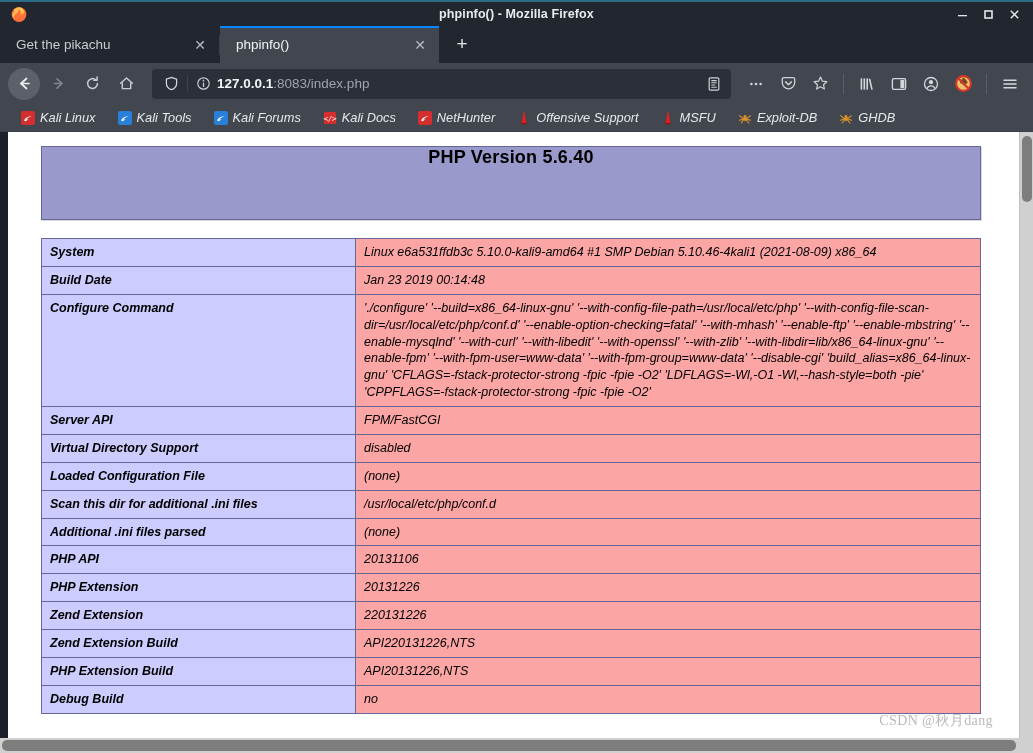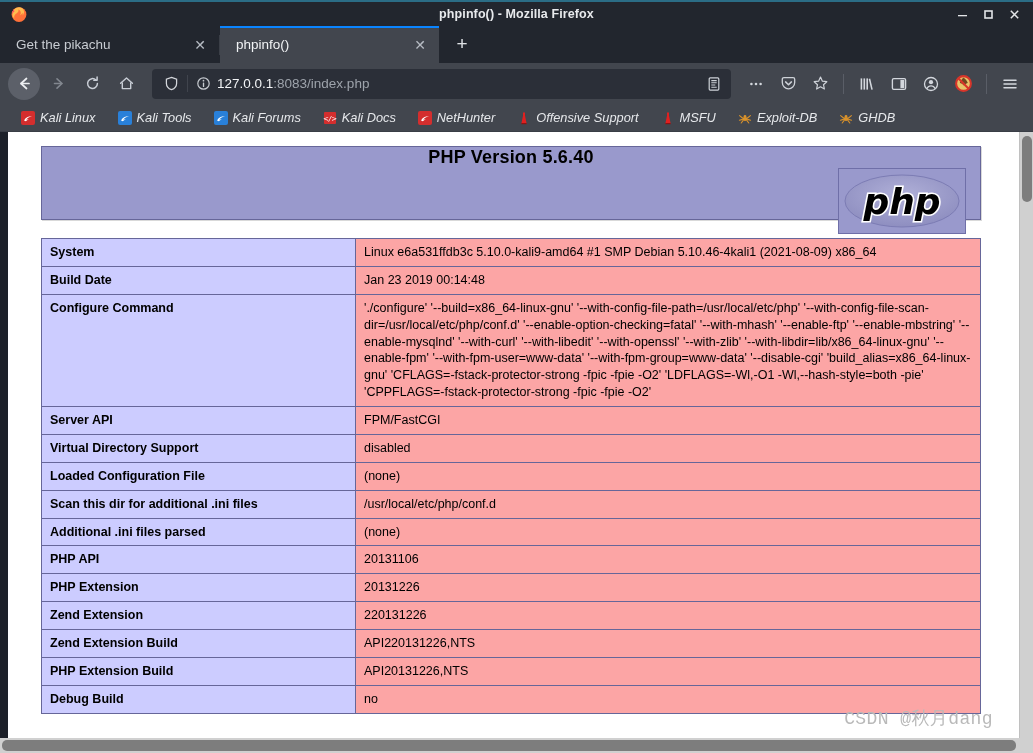--- a/index.html
+++ b/index.html
@@ -110,21 +110,21 @@
     padding: 0 4px 0 8px;
     min-width: 0;
   }
   #urlbar .shield { width: 22px; display:flex; align-items:center; justify-content:center; color:#d4d7dc; }
   #urlbar .vsep { width: 1px; height: 17px; background: #55596180; margin: 0 5px; }
   #urlbar .infoi { width: 20px; display:flex; align-items:center; justify-content:center; color:#c6cad0; }
   #urlbar .urltext {
     flex: 1 1 auto; font-size: 13.5px; color: #9da3ab;
     white-space: nowrap; overflow: hidden; padding-left: 4px;
   }
-  #urlbar .urltext b { color: #f2f4f6; font-weight: normal; }
+  #urlbar .urltext b { color: #f2f4f6; font-weight: bold; }
   #urlbar .ubtn {
     width: 26px; height: 26px; border-radius: 3px;
     display:flex; align-items:center; justify-content:center;
     color: #ced2d8; flex: 0 0 26px;
   }
   #navbar .tbtn {
     width: 30px; height: 30px; border-radius: 3px;
     display: flex; align-items: center; justify-content: center;
     color: #d3d7dd; flex: 0 0 30px;
   }
@@ -189,20 +189,21 @@
   
   table.info {
     width: 940px; border-collapse: collapse;
     font-size: 12.5px; color: #000;
   }
   table.info td {
     border: 1px solid #666699;
     padding: 5px 8px;
     vertical-align: top;
     line-height: 1.35;
+    font-style: italic;
   }
   table.info td.e {
     background: #ccccff; font-weight: bold;
     width: 314px; white-space: nowrap;
   }
   table.info td.v {
     background: #fca5a5; word-break: break-word;
   }
 
   
@@ -222,24 +223,24 @@
     background: #d0d0d0;
     position: relative;
   }
   #hthumb {
     position: absolute; top: 2px; left: 2px;
     height: 11px; width: 1014px;
     background: #7d7d7d; border-radius: 5px;
   }
   #watermark {
     position: absolute; right: 26px; bottom: 8px;
-    font-size: 18px; color: #b9b9b9;
+    font-size: 14px; color: #b9b9b9;
     letter-spacing: 0.4px;
     pointer-events: none;
-    font-family: Liberation Mono, monospace;
+    font-family: Liberation Serif, serif;
   }
 </style>
 </head>
 <body>
 
 <div id="window">
 
   <div id="titlebar">
     <span class="ff-logo">
       <svg width="18" height="18" viewBox="0 0 18 18">
@@ -482,33 +483,20 @@
       <span>GHDB</span>
     </div>
   </div>
 
   <div id="content">
     <div id="page">
       <div class="center">
 
         <div class="php-header">
           <h1>PHP Version 5.6.40</h1>
-          <div class="php-logo">
-            <svg width="126" height="64" viewBox="0 0 126 64">
-              <defs>
-                <radialGradient id="phpg" cx="50%" cy="38%" r="62%">
-                  <stop offset="0%" stop-color="#b0b0d8"></stop>
-                  <stop offset="100%" stop-color="#8e8ec0"></stop>
-                </radialGradient>
-              </defs>
-              <rect width="126" height="64" fill="#9999cc"></rect>
-              <ellipse cx="63" cy="32" rx="57" ry="26" fill="url(#phpg)" stroke="#7c7cb4" stroke-width="1"></ellipse>
-              <text x="63" y="45" font-size="36" font-style="italic" font-weight="bold" font-family="DejaVu Sans, sans-serif" text-anchor="middle" fill="#000" stroke="#ffffff" stroke-width="3.2" paint-order="stroke">php</text>
-            </svg>
-          </div>
         </div>
 
         <table class="info">
           <tbody>
             <tr>
               <td class="e">System</td>
               <td class="v">Linux e6a531ffdb3c 5.10.0-kali9-amd64 #1 SMP Debian 5.10.46-4kali1 (2021-08-09) x86_64</td>
             </tr>
             <tr>
               <td class="e">Build Date</td>

